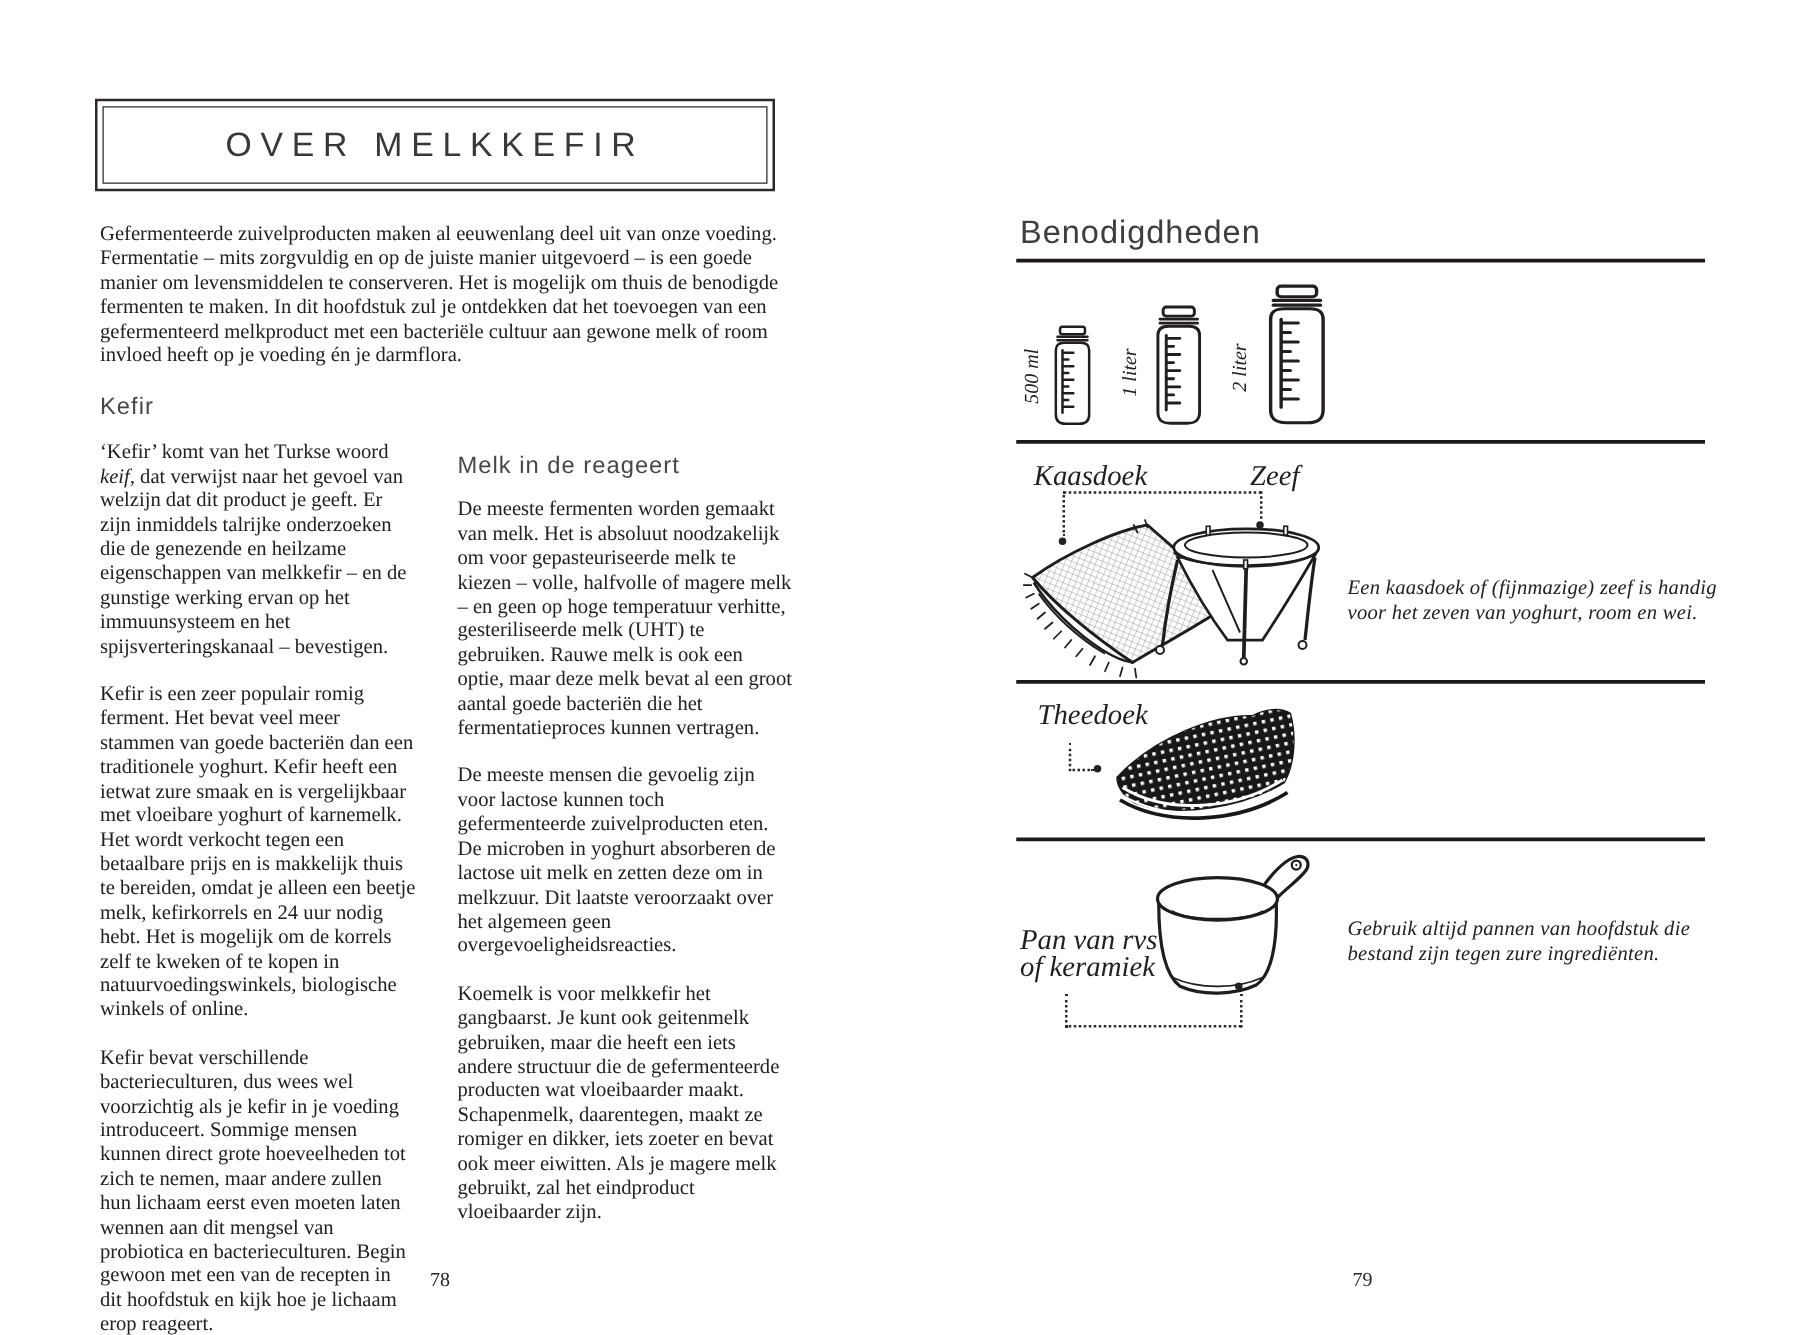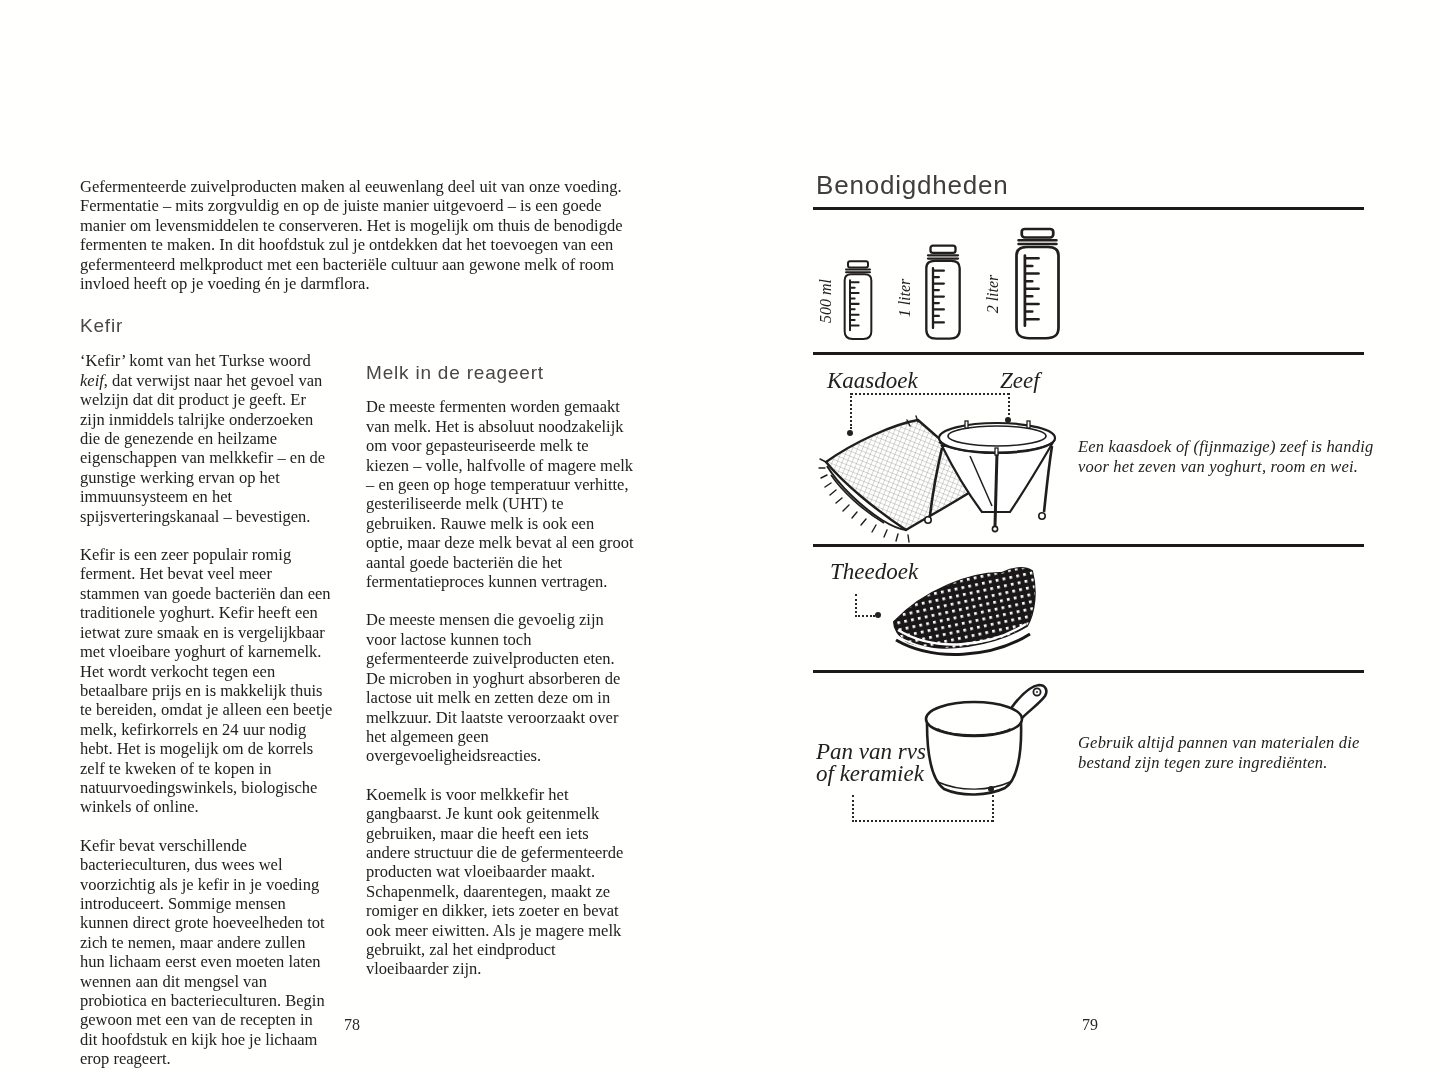--- a/index.html
+++ b/index.html
@@ -56,20 +56,25 @@
   .lh { border-top:2px dotted #292929; height:0; }
   .lv { border-left:2px dotted #292929; width:0; }
   .ldot { width:6px; height:6px; border-radius:50%; background:#222; }
   svg { display:block; }
 </style>
 </head>
 <body>
 
 <div class="spread">
 
+  <div class="abs chapter-box">
+    <div class="chapter-box-inner">
+      <div class="chapter-title">OVER MELKKEFIR</div>
+    </div>
+  </div>
 
   <div class="abs intro body-text">Gefermenteerde zuivelproducten maken al eeuwenlang deel uit van onze voeding. Fermentatie – mits zorgvuldig en op de juiste manier uitgevoerd – is een goede manier om levensmiddelen te conserveren. Het is mogelijk om thuis de benodigde fermenten te maken. In dit hoofdstuk zul je ontdekken dat het toevoegen van een gefermenteerd melkproduct met een bacteriële cultuur aan gewone melk of room invloed heeft op je voeding én je darmflora.</div>
 
   <div class="abs col1 body-text">
     <h2 class="sect-head">Kefir</h2>
     <p><span>‘Kefir’ komt van het Turkse woord </span><i>keif</i><span>, dat verwijst naar het gevoel van welzijn dat dit product je geeft. Er zijn inmiddels talrijke onderzoeken die de genezende en heilzame eigenschappen van melkkefir – en de gunstige werking ervan op het immuunsysteem en het spijsverteringskanaal – bevestigen.</span></p>
     <p>Kefir is een zeer populair romig ferment. Het bevat veel meer stammen van goede bacteriën dan een traditionele yoghurt. Kefir heeft een ietwat zure smaak en is vergelijkbaar met vloeibare yoghurt of karnemelk. Het wordt verkocht tegen een betaalbare prijs en is makkelijk thuis te bereiden, omdat je alleen een beetje melk, kefirkorrels en 24 uur nodig hebt. Het is mogelijk om de korrels zelf te kweken of te kopen in natuurvoedingswinkels, biologische winkels of online.</p>
     <p>Kefir bevat verschillende bacterieculturen, dus wees wel voorzichtig als je kefir in je voeding introduceert. Sommige mensen kunnen direct grote hoeveelheden tot zich te nemen, maar andere zullen hun lichaam eerst even moeten laten wennen aan dit mengsel van probiotica en bacterieculturen. Begin gewoon met een van de recepten in dit hoofdstuk en kijk hoe je lichaam erop reageert.</p>
   </div>
 
@@ -156,21 +161,21 @@
       <path d="M234,48 C230,74 228,96 226,114" fill="none" stroke-width="2.6"></path>
       <circle cx="224" cy="118" r="3.2" stroke-width="1.6"></circle>
       <path d="M179,55 L177,128" fill="none" stroke-width="3"></path>
       <circle cx="177" cy="131" r="2.6" stroke-width="1.6"></circle>
       <rect x="147" y="23" width="3" height="7" stroke-width="1.3"></rect>
       <rect x="209" y="23" width="3" height="7" stroke-width="1.3"></rect>
       <rect x="177" y="50" width="3" height="7" stroke-width="1.3"></rect>
     </g>
   </svg>
 
-  <div class="abs note" style="left:1078px; top:437px; width:296px;">Een kaasdoek of (fijnmazige) zeef is handig voor het zeven van yoghurt, room en wei.</div>
+  <div class="abs note" style="left:1078px; top:460px; width:296px;">Een kaasdoek of (fijnmazige) zeef is handig voor het zeven van yoghurt, room en wei.</div>
 
   <div class="abs rule" style="top:544px;"></div>
 
   <div class="abs itemlabel" style="left:830px; top:559px;">Theedoek</div>
   <div class="abs lv" style="left:855px; top:594px; height:23px;"></div>
   <div class="abs lh" style="left:855px; top:615px; width:20px;"></div>
   <div class="abs ldot" style="left:875px; top:612px;"></div>
 
   <svg class="abs" style="left:884px; top:560px;" width="160" height="102" viewBox="0 0 160 102">
     <defs>
@@ -202,17 +207,17 @@
       <path d="M9,42 C9,76 14,99 26,108 C44,116 70,115 87,107 C99,99 104,74 103,42"></path>
       <path d="M20,101 C42,111 72,110 92,101" stroke-width="1.4"></path>
     </g>
   </svg>
 
   <div class="abs ldot" style="left:988px; top:786px;"></div>
   <div class="abs lv" style="left:992px; top:795px; height:27px;"></div>
   <div class="abs lh" style="left:852px; top:820px; width:141px;"></div>
   <div class="abs lv" style="left:852px; top:795px; height:27px;"></div>
 
-  <div class="abs note" style="left:1078px; top:733px; width:300px;">Gebruik altijd pannen van materialen die bestand zijn tegen zure ingrediënten.</div>
+  <div class="abs note" style="left:1078px; top:733px; width:300px;">Gebruik altijd pannen van hoofdstuk die bestand zijn tegen zure ingrediënten.</div>
 
   <div class="abs pagenum" style="left:1068px; top:1016px;">79</div>
 
 </div>
 
 </body></html>

